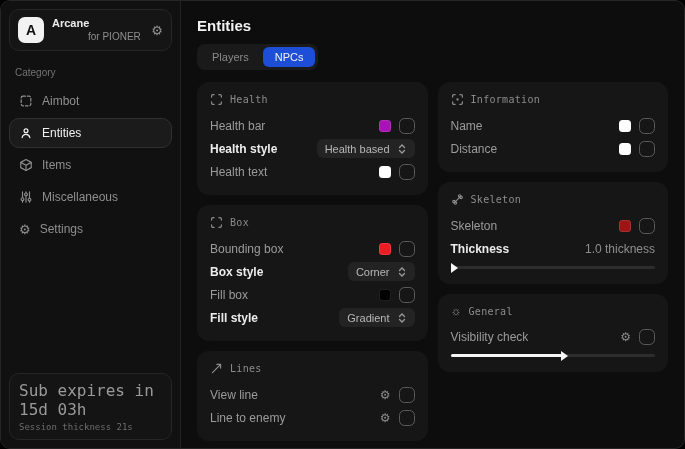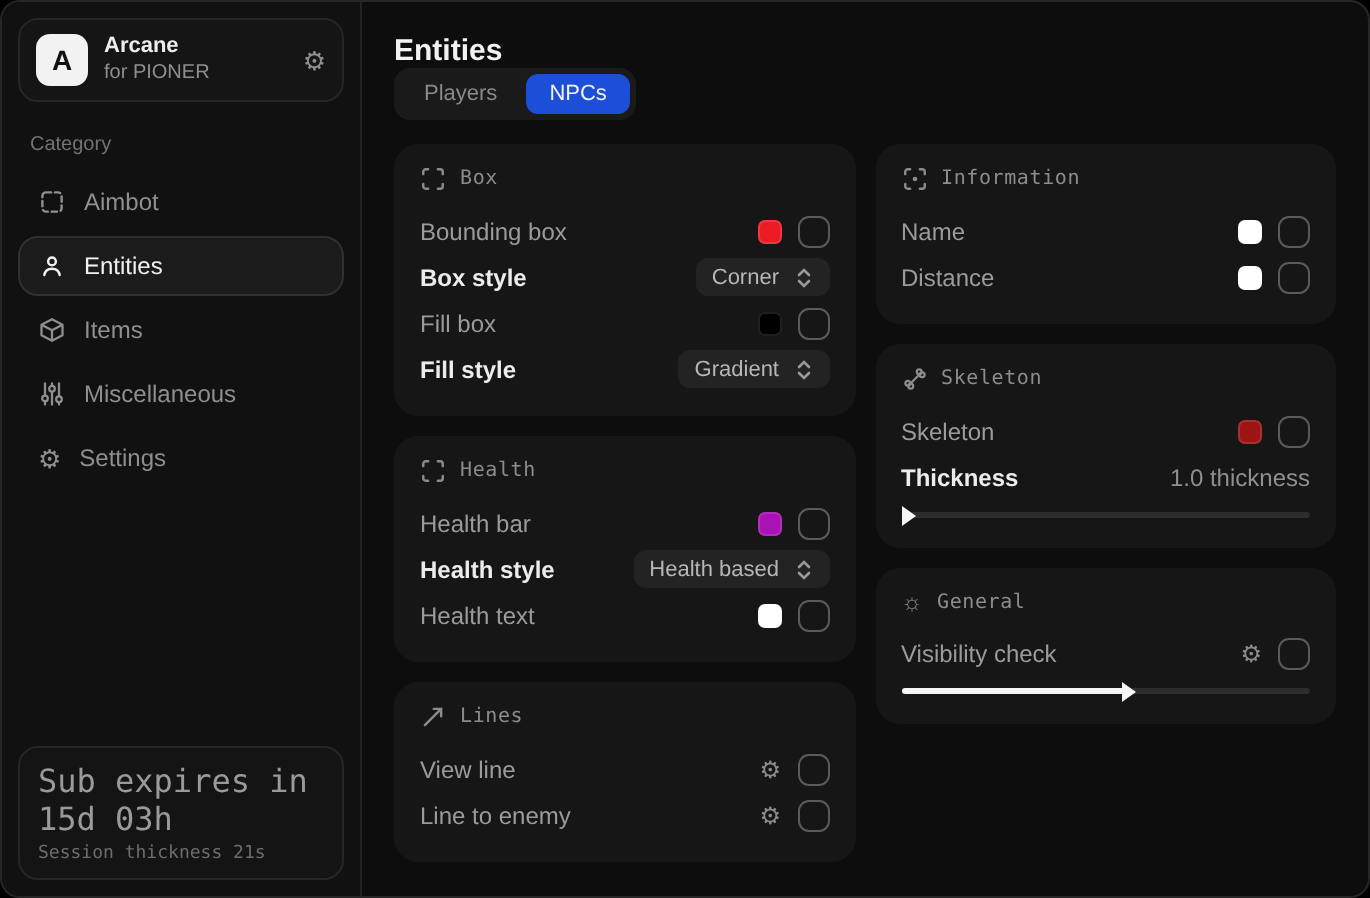--- a/index.html
+++ b/index.html
@@ -16,41 +16,41 @@
   .brand{
     background:#151515; border:1px solid #262626; border-radius:10px;
     display:flex; align-items:center; gap:8px; padding:7px 8px;
   }
   .logo{
     width:26px; height:26px; background:#f2f2f2; border-radius:7px; color:#111;
     font-weight:bold; font-size:14px; display:flex; align-items:center; justify-content:center;
   }
   .brand-text{ flex:1; line-height:1.25; }
   .brand-name{ color:#ededed; font-size:11px; font-weight:bold; }
-  .brand-sub{ color:#8f8f8f; font-size:10px; }
+  .brand-sub{ color:#8f8f8f; font-size:10px;margin-left:36px; }
   .gear{ color:#8f8f8f; font-size:13px; line-height:1; cursor:pointer; }
   .category{ color:#737373; font-size:10px; margin:16px 6px 8px 6px; }
   .nav{ display:flex; flex-direction:column; gap:2px;text-align:right; }
   .nav-item{
     display:flex; align-items:center; gap:9px; padding:7px 9px; border-radius:10px;
     color:#8f8f8f; font-size:12px; border:1px solid transparent; cursor:pointer;
   }
   .nav-item svg{ width:14px; height:14px; display:block; }
   .nav-item.active{ background:#1b1b1b; border-color:#303030; color:#f0f0f0; }
   .sb-footer{
     margin-top:auto; background:#141414; border:1px solid #262626; border-radius:10px;
     padding:7px 9px;
   }
   .sb-footer .l1{ font-family:"DejaVu Sans Mono", monospace; font-size:16px; color:#9a9a9a; }
   .sb-footer .l2{ font-family:"DejaVu Sans Mono", monospace; font-size:9px; color:#6d6d6d; margin-top:3px; }
   
   .main{ flex:1; padding:16px; overflow:hidden; }
   .page-title{ color:#f2f2f2; font-size:15px; font-weight:bold; }
   .tabs{
-    display:inline-flex; background:#1a1a1a; border-radius:8px; padding:3px; gap:2px;
+    display:inline-flex; background:#1a1a1a; border-radius:8px; padding:3px; margin-top:10px; gap:2px;
   }
   .tab{
     font-size:11px; color:#8a8a8a; padding:4px 12px; border-radius:6px; cursor:pointer;
   }
   .tab.active{ background:#1d4ed8; color:#f2f2f2; }
   .cols{ display:flex; gap:10px; margin-top:12px; align-items:flex-start; }
   .col{ flex:1; display:flex; flex-direction:column; gap:10px; min-width:0; }
   .card{
     background:#161616; border-radius:12px; padding:11px 13px 12px 13px;
   }
@@ -163,20 +163,56 @@
 
       <div class="col">
 
         <div class="card">
           <div class="card-head">
             <span>
               <svg viewBox="0 0 16 16" fill="none" stroke="currentColor" stroke-width="1.5" stroke-linecap="round">
                 <path d="M2 5V3.6C2 2.7 2.7 2 3.6 2H5M11 2h1.4c.9 0 1.6.7 1.6 1.6V5M14 11v1.4c0 .9-.7 1.6-1.6 1.6H11M5 14H3.6C2.7 14 2 13.3 2 12.4V11"></path>
               </svg>
             </span>
+            <span class="card-title">Health</span>
+          </div>
+          <div class="row">
+            <span class="row-label">Health bar</span>
+            <span class="controls">
+              <span class="swatch" style="background: rgb(169, 18, 180);"></span>
+              <span class="checkbox"></span>
+            </span>
+          </div>
+          <div class="row">
+            <span class="row-label strong">Health style</span>
+            <span class="dropdown">
+              <span>Health based</span>
+              <span>
+                <svg viewBox="0 0 10 10" fill="none" stroke="currentColor" stroke-width="1.3" stroke-linecap="round">
+                    <path d="M2.5 3.5 5 1l2.5 2.5M2.5 6.5 5 9l2.5-2.5"></path>
+                  </svg>
+              </span>
+            </span>
+          </div>
+          <div class="row">
+            <span class="row-label">Health text</span>
+            <span class="controls">
+              <span class="swatch" style="background: rgb(255, 255, 255);"></span>
+              <span class="checkbox"></span>
+            </span>
+          </div>
+        </div>
+
+        <div class="card">
+          <div class="card-head">
+            <span>
+              <svg viewBox="0 0 16 16" fill="none" stroke="currentColor" stroke-width="1.5" stroke-linecap="round">
+                <path d="M2 5V3.6C2 2.7 2.7 2 3.6 2H5M11 2h1.4c.9 0 1.6.7 1.6 1.6V5M14 11v1.4c0 .9-.7 1.6-1.6 1.6H11M5 14H3.6C2.7 14 2 13.3 2 12.4V11"></path>
+              </svg>
+            </span>
             <span class="card-title">Box</span>
           </div>
           <div class="row">
             <span class="row-label">Bounding box</span>
             <span class="controls">
               <span class="swatch" style="background: rgb(237, 28, 36);"></span>
               <span class="checkbox"></span>
             </span>
           </div>
           <div class="row">
@@ -207,56 +243,20 @@
                   </svg>
               </span>
             </span>
           </div>
         </div>
 
         <div class="card">
           <div class="card-head">
             <span>
               <svg viewBox="0 0 16 16" fill="none" stroke="currentColor" stroke-width="1.5" stroke-linecap="round">
-                <path d="M2 5V3.6C2 2.7 2.7 2 3.6 2H5M11 2h1.4c.9 0 1.6.7 1.6 1.6V5M14 11v1.4c0 .9-.7 1.6-1.6 1.6H11M5 14H3.6C2.7 14 2 13.3 2 12.4V11"></path>
-              </svg>
-            </span>
-            <span class="card-title">Health</span>
-          </div>
-          <div class="row">
-            <span class="row-label">Health bar</span>
-            <span class="controls">
-              <span class="swatch" style="background: rgb(169, 18, 180);"></span>
-              <span class="checkbox"></span>
-            </span>
-          </div>
-          <div class="row">
-            <span class="row-label strong">Health style</span>
-            <span class="dropdown">
-              <span>Health based</span>
-              <span>
-                <svg viewBox="0 0 10 10" fill="none" stroke="currentColor" stroke-width="1.3" stroke-linecap="round">
-                    <path d="M2.5 3.5 5 1l2.5 2.5M2.5 6.5 5 9l2.5-2.5"></path>
-                  </svg>
-              </span>
-            </span>
-          </div>
-          <div class="row">
-            <span class="row-label">Health text</span>
-            <span class="controls">
-              <span class="swatch" style="background: rgb(255, 255, 255);"></span>
-              <span class="checkbox"></span>
-            </span>
-          </div>
-        </div>
-
-        <div class="card">
-          <div class="card-head">
-            <span>
-              <svg viewBox="0 0 16 16" fill="none" stroke="currentColor" stroke-width="1.5" stroke-linecap="round">
                 <path d="M3 13 13 3M8.5 3H13v4.5"></path>
               </svg>
             </span>
             <span class="card-title">Lines</span>
           </div>
           <div class="row">
             <span class="row-label">View line</span>
             <span class="controls">
               <span class="mini-gear">⚙</span>
               <span class="checkbox"></span>

